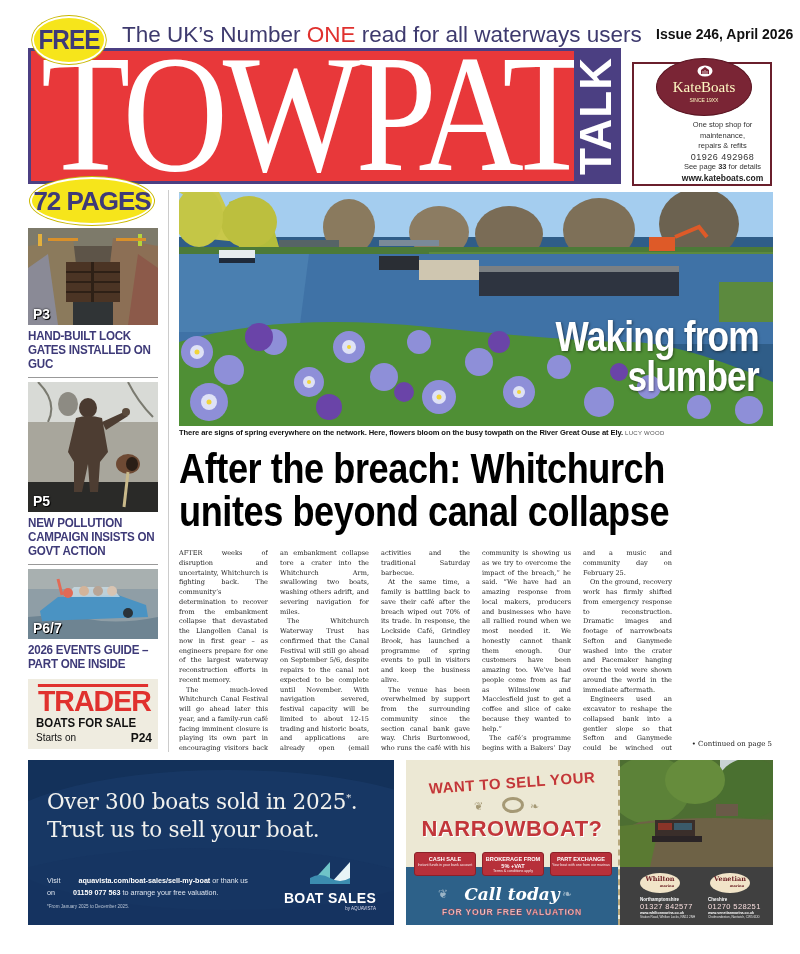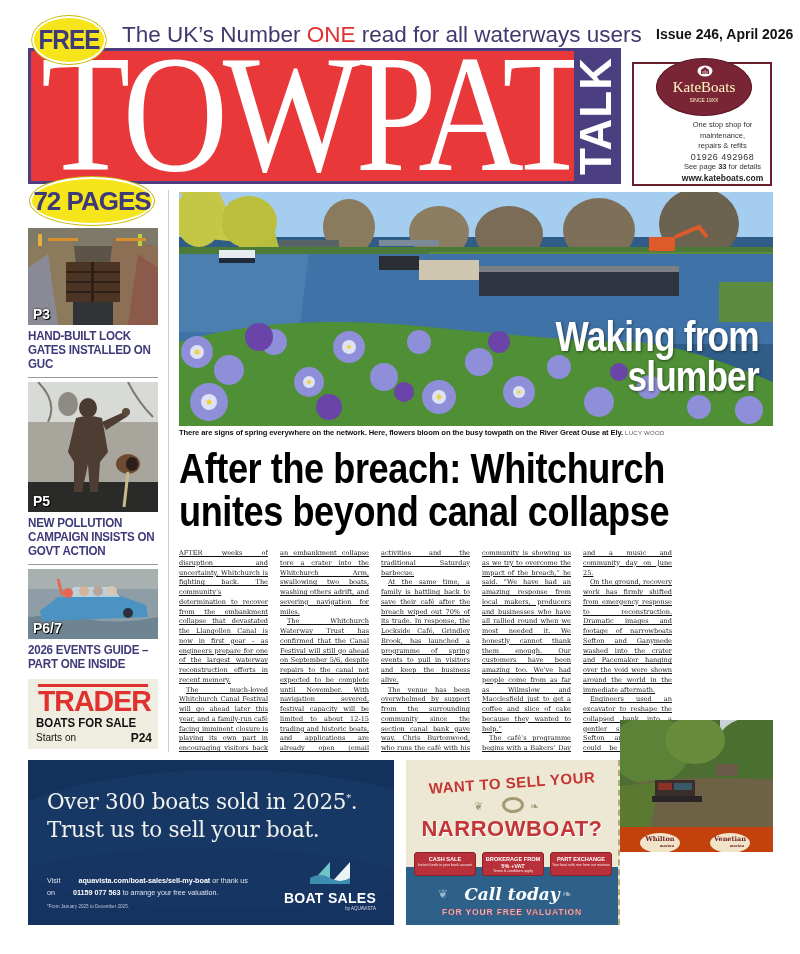--- a/index.html
+++ b/index.html
@@ -118,21 +118,21 @@
   .caption .credit { font-weight: 400; font-size: 6px; color: #555; letter-spacing: 0.3px; }
 
   
   .headline {
     position: absolute; left: 179px; top: 447px; font-family: "Liberation Sans", sans-serif; font-weight: 700;
     font-size: 43px; line-height: 43px; color: #000; letter-spacing: -0.5px; white-space: nowrap;
     transform: scaleX(0.84); transform-origin: left top;
   }
   .columns {
     position: absolute; left: 179px; top: 549px; width: 594px; height: 206px;
-    display: grid; grid-template-columns: repeat(6, 1fr); column-gap: 12px; text-decoration: underline;
+    display: grid; grid-template-columns: repeat(6, 1fr); column-gap: 12px;
   }
   .col {
     font-family: "DejaVu Serif", serif; font-size: 6.55px; line-height: 9.75px; color: #222;
     text-align: justify; overflow: hidden; hyphens: auto;
   }
   .col p { text-indent: 7px; }
   .col p.first { text-indent: 0; }
   .continued {
     position: absolute; right: 28px; top: 740px; font-family: "DejaVu Serif", serif; font-size: 7px; color: #222;
   }
@@ -183,21 +183,21 @@
     position: absolute; left: 0; right: 0; top: 124px; text-align: center; font-family: "DejaVu Serif", serif;
     font-style: italic; font-weight: 700; color: #fff; font-size: 17px;
   }
   .ad-narrow .swirl-l, .ad-narrow .swirl-r { position: absolute; top: 127px; font-size: 12px; color: #9ab4c6; }
   .ad-narrow .swirl-l { left: 32px; } .ad-narrow .swirl-r { left: 156px; }
   .ad-narrow .free {
     position: absolute; left: 0; right: 0; top: 147px; text-align: center; font-family: "Liberation Sans", sans-serif;
     font-weight: 700; color: #f3d6d6; font-size: 8.6px; letter-spacing: 0.8px; -webkit-text-stroke: 0.3px #b7303a;
   }
 
-  .ad-marina { position: absolute; left: 620px; top: 720px; width: 153px; height: 132px; overflow: hidden; background: #c2410c; }
+  .ad-marina { position: absolute; left: 620px; top: 760px; width: 153px; height: 165px; overflow: hidden; background: #404040; }
   .ad-marina .photo {
     position: absolute; left: 0; top: 0; width: 153px; height: 107px;
     background: linear-gradient(180deg, #6f8c4b 0%, #4f7033 30%, #3f5d2c 50%, #6a6a5a 62%, #6e6048 75%, #5a5238 100%);
   }
   .ad-marina .oval {
     position: absolute; top: 113px; width: 40px; height: 20px; border-radius: 50%; background: #f1e4c8;
     text-align: center; font-family: "DejaVu Serif", serif; color: #6a1d22; font-weight: 700;
   }
   .ad-marina .oval .on { font-size: 6.5px; line-height: 10px; margin-top: 1px; }
   .ad-marina .oval .om { font-size: 3.6px; line-height: 4px; text-align: right; padding-right: 6px; }
@@ -429,21 +429,21 @@
     <p class="first">activities and the traditional Saturday barbecue.</p>
     <p>At the same time, a family is battling back to save their café after the breach wiped out 70% of its trade. In response, the Lockside Café, Grindley Brook, has launched a programme of spring events to pull in visitors and keep the business alive.</p>
     <p>The venue has been overwhelmed by support from the surrounding community since the section canal bank gave way. Chris Burtonwood, who runs the café with his mum Jane Beaumont, sister Rachel and brother Matthew, said it was “nothing short of incredible.”</p>
 
   </div>
   <div class="col">
     <p class="first">community is showing us as we try to overcome the impact of the breach,” he said. “We have had an amazing response from local makers, producers and businesses who have all rallied round when we most needed it. We honestly cannot thank them enough. Our customers have been amazing too. We’ve had people come from as far as Wilmslow and Macclesfield just to get a coffee and slice of cake because they wanted to help.”</p>
     <p>The café’s programme begins with a Bakers’ Day and Spring Market on March 29, with all the stalls already booked. More events lined up include a Spring Makers’ Market on April 12, Paws at Lockside on May 10</p>
   </div>
   <div class="col">
-    <p class="first">and a music and community day on June 25.</p>
+    <p class="first">and a music and community day on February 25.</p>
     <p>On the ground, recovery work has firmly shifted from emergency response to reconstruction. Dramatic images and footage of narrowboats Sefton and Ganymede washed into the crater and Pacemaker hanging over the void were shown around the world in the immediate aftermath.</p>
     <p>Engineers used an excavator to reshape the collapsed bank into a gentler slope so that Sefton and Ganymede could be winched out safely, working through the night in one of the most complex recoveries the</p>
   </div>
 </div>
 <div class="continued">• Continued on page 5</div>
 
 <div class="ad-aqua">
   <div class="wave1"></div>
   <div class="wave2"></div>
   <div class="head">

